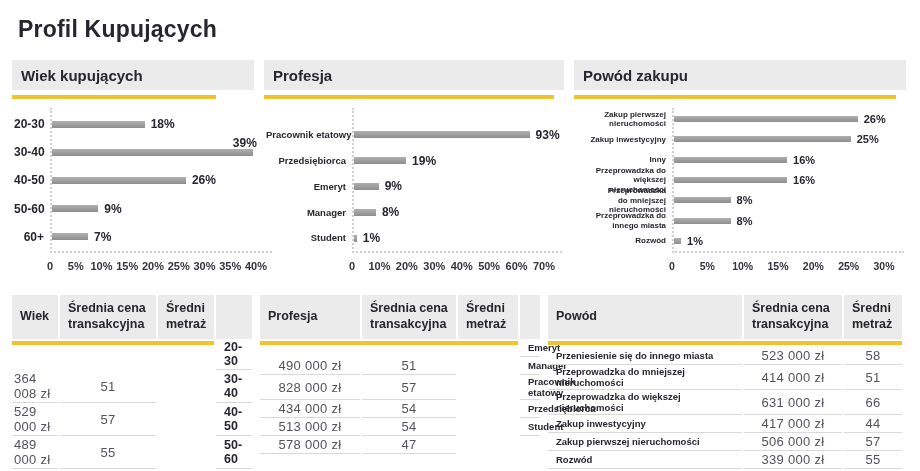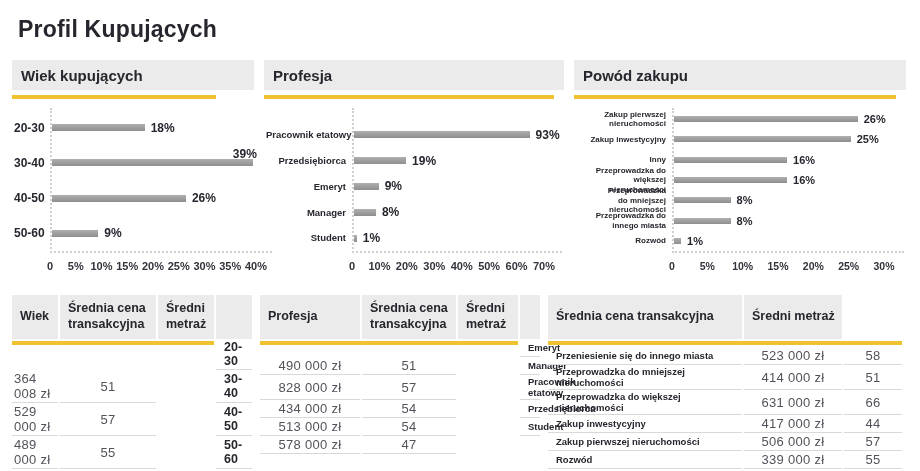--- a/index.html
+++ b/index.html
@@ -88,20 +88,25 @@
             <div class="row">
               <div class="lbl">40-50</div>
               <div class="bar" style="width: 133.9px;"></div>
               <span class="val">26%</span>
             </div>
             <div class="row">
               <div class="lbl">50-60</div>
               <div class="bar" style="width: 46.35px;"></div>
               <span class="val">9%</span>
             </div>
+            <div class="row">
+              <div class="lbl">60+</div>
+              <div class="bar" style="width: 36.05px;"></div>
+              <span class="val">7%</span>
+            </div>
           </div>
           <div class="ticks">
             <span style="left: 0%;">0</span>
             <span style="left: 12.5%;">5%</span>
             <span style="left: 25%;">10%</span>
             <span style="left: 37.5%;">15%</span>
             <span style="left: 50%;">20%</span>
             <span style="left: 62.5%;">25%</span>
             <span style="left: 75%;">30%</span>
             <span style="left: 87.5%;">35%</span>
@@ -263,20 +268,21 @@
         <div class="td lab">Przedsiębiorca</div>
         <div class="td">513 000 zł</div>
         <div class="td">54</div>
         <div class="td sp"></div>
         <div class="td lab">Student</div>
         <div class="td">578 000 zł</div>
         <div class="td">47</div>
         <div class="td sp"></div>
       </div>
     <div class="tbl t3">
+        <div class="th">Powód</div>
         <div class="th">Średnia cena transakcyjna</div>
         <div class="th">Średni metraż</div>
         <div class="ydiv"></div>
         <div class="td lab">Przeniesienie się do innego miasta</div>
         <div class="td">523 000 zł</div>
         <div class="td">58</div>
         <div class="td lab">Przeprowadzka do mniejszej nieruchomości</div>
         <div class="td">414 000 zł</div>
         <div class="td">51</div>
         <div class="td lab">Przeprowadzka do większej nieruchomości</div>

